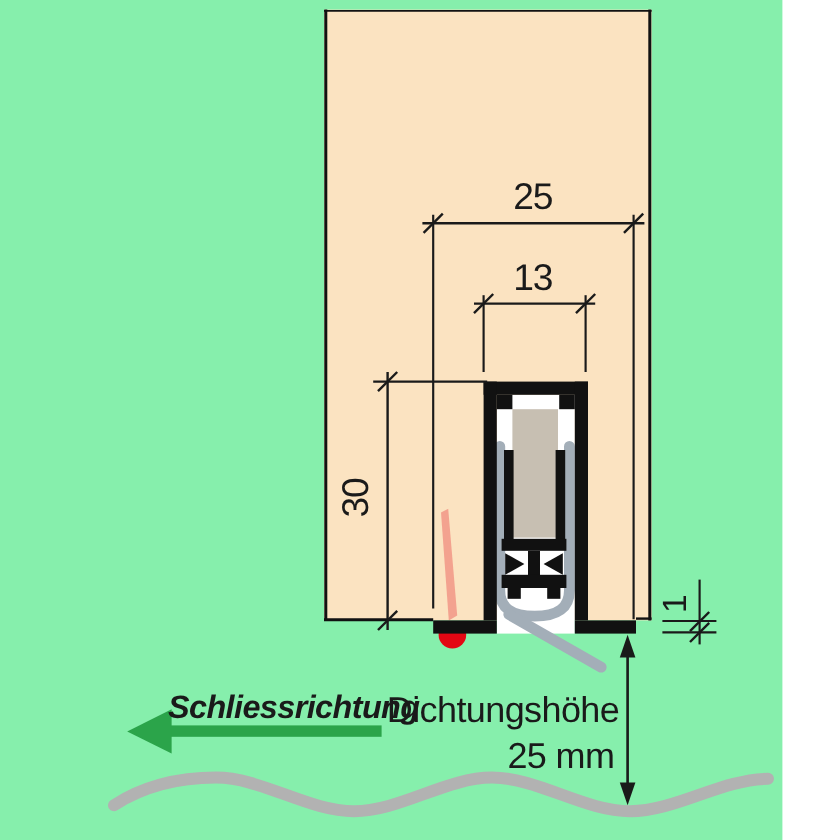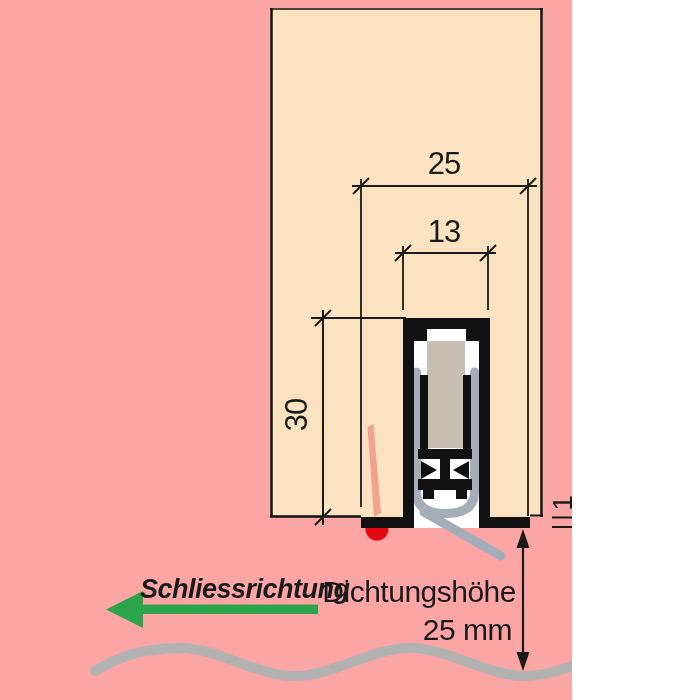--- a/index.html
+++ b/index.html
@@ -1,16 +1,16 @@
 <!DOCTYPE html>
 <html><head>
 <meta charset="utf-8">
 <style>
   html,body{margin:0;padding:0;background:#ffffff;}
-  .stage{position:relative;width:572px;height:700px;background:#fca5a5;overflow:hidden;}
+  .stage{position:relative;width:652px;height:700px;background:#86efac;overflow:hidden;}
   svg{display:block;}
   svg text{font-family:"Liberation Sans","DejaVu Sans",sans-serif;fill:#1a1a1a;}
   .dim-num{font-size:31px;letter-spacing:-1px;}
   .ann{font-size:30px;letter-spacing:-0.5px;}
   .closing{font-size:27px;font-style:italic;font-weight:bold;letter-spacing:-0.5px;}
 </style>
 </head>
 <body>
 
 <div class="stage">

